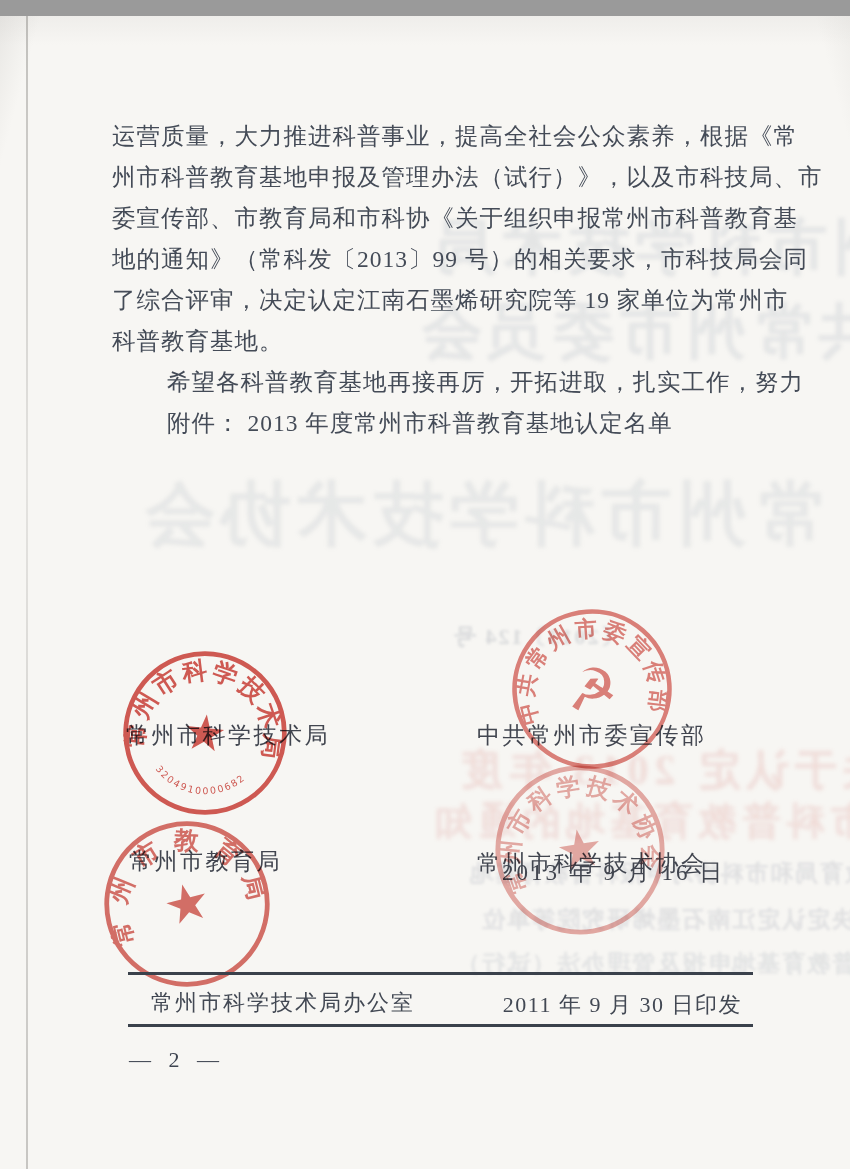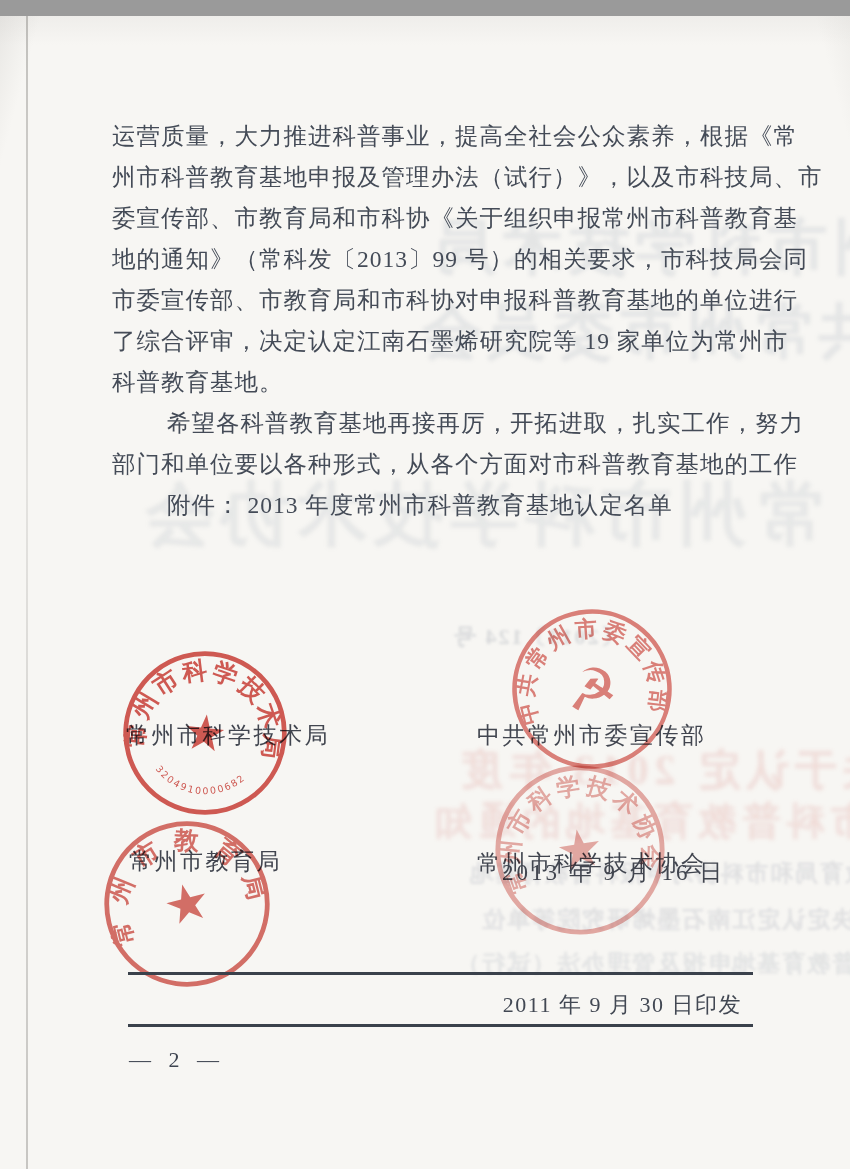--- a/index.html
+++ b/index.html
@@ -86,25 +86,23 @@
   <div class="ghost g6 red">常州市科普教育基地的通知</div>
   <div class="ghost g7">市教育局和市科协对申报科普教育基地</div>
   <div class="ghost g8">决定认定江南石墨烯研究院等单位</div>
   <div class="ghost g9">科普教育基地申报及管理办法（试行）</div>
 
   <div class="body-text">
     <div class="line">运营质量，大力推进科普事业，提高全社会公众素养，根据《常</div>
     <div class="line">州市科普教育基地申报及管理办法（试行）》，以及市科技局、市</div>
     <div class="line">委宣传部、市教育局和市科协《关于组织申报常州市科普教育基</div>
     <div class="line">地的通知》（常科发〔2013〕99 号）的相关要求，市科技局会同</div>
-    <div class="line">市委宣传部、市教育局和市科协对申报科普教育基地的单位进行</div>
     <div class="line">了综合评审，决定认定江南石墨烯研究院等 19 家单位为常州市</div>
     <div class="line">科普教育基地。</div>
     <div class="line indent">希望各科普教育基地再接再厉，开拓进取，扎实工作，努力</div>
-    <div class="line">部门和单位要以各种形式，从各个方面对市科普教育基地的工作</div>
     <div class="line indent">附件：  2013 年度常州市科普教育基地认定名单</div>
   </div>
 
   <div class="sig sig1">常州市科学技术局</div>
   <div class="sig sig2">中共常州市委宣传部</div>
   <div class="sig sig3">常州市教育局</div>
   <div class="sig sig4">常州市科学技术协会</div>
   <div class="sig sig-date">2013 年 9 月 16 日</div>
 
   <svg class="seal s1" viewBox="0 0 180 180">
@@ -149,17 +147,18 @@
         <path id="s4arc" d="M 30,119 A 64,64 0 1 1 150,119"></path>
       </defs>
     <circle cx="90" cy="90" r="84" fill="none" stroke="#dc7b74" stroke-width="5"></circle>
     <text class="arc-text" font-size="24" letter-spacing="4" fill="#dc7b74">
       <textPath href="#s4arc" startOffset="50%" text-anchor="middle">常州市科学技术协会</textPath>
     </text>
     <text class="star" x="90" y="108" font-size="54" text-anchor="middle" fill="#dc7b74">★</text>
   </svg>
 
   <div class="rule top"></div>
+  <div class="footer-office">常州市科学技术局办公室</div>
   <div class="footer-print">2011 年 9 月 30 日印发</div>
   <div class="rule bottom"></div>
   <div class="page-number">— 2 —</div>
 
 </div>
 
 </body></html>

